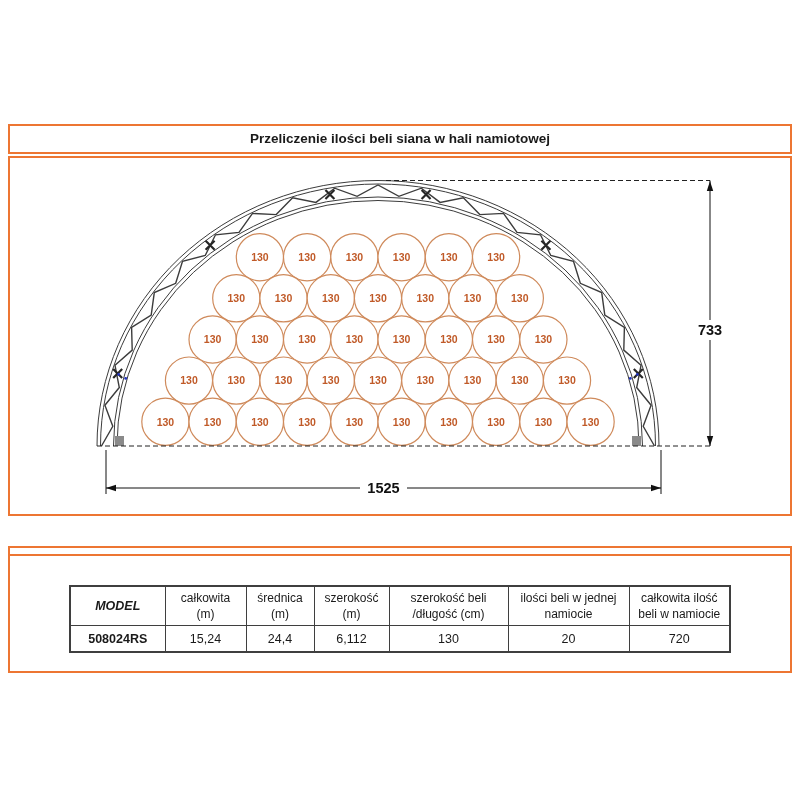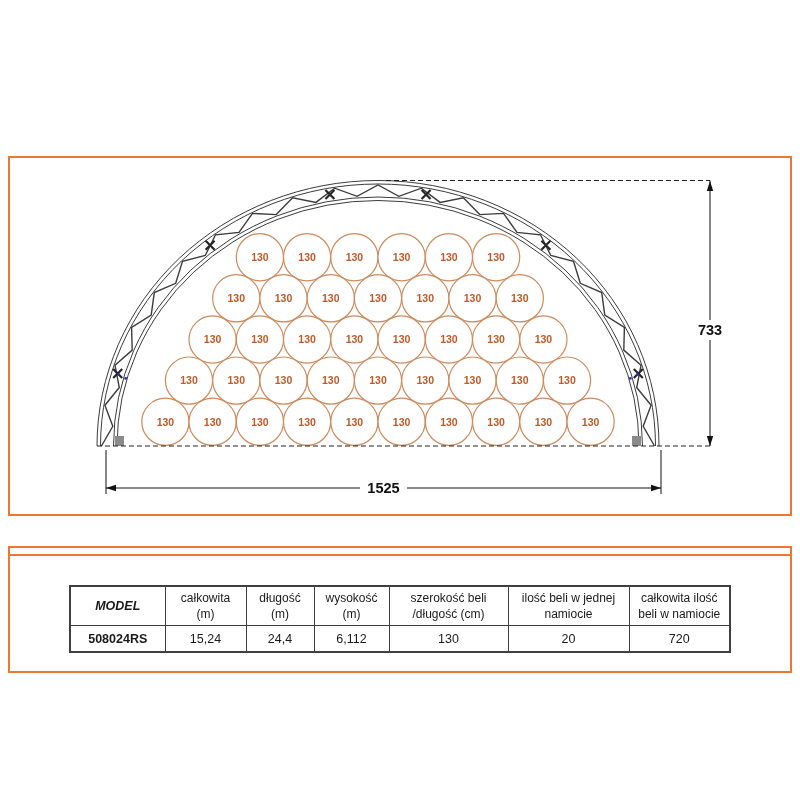--- a/index.html
+++ b/index.html
@@ -21,20 +21,23 @@
   table.spec th.model{font-weight:bold;font-size:12.5px;font-style:italic;}
   table.spec td{height:23px;font-size:12.5px;}
   table.spec td.model{font-weight:bold;}
   svg text{font-family:"Liberation Sans", sans-serif;}
 </style>
 </head>
 <body>
 
 <div class="page">
 
+  <div class="obox box-title">
+    <div class="page-title">Przeliczenie ilości beli siana w hali namiotowej</div>
+  </div>
 
   <div class="obox box-diagram">
     <svg id="diagram-svg" width="780" height="356" viewBox="10 158 780 356">
         <g>
           <path d="M 97 446 A 281 265.5 0 0 1 659 446" fill="none" stroke="#3c3c3c" stroke-width="1"></path>
           <path d="M 100.5 446 A 277.5 262 0 0 1 655.5 446" fill="none" stroke="#3c3c3c" stroke-width="1"></path>
           <path d="M 113.5 446 A 264.5 249 0 0 1 642.5 446" fill="none" stroke="#3c3c3c" stroke-width="1"></path>
           <path d="M 117 446 A 261 245.5 0 0 1 639 446" fill="none" stroke="#3c3c3c" stroke-width="1"></path>
           <polyline points="101.5,446.0 112.8,426.3 104.9,405.2 119.3,387.5 115.0,365.3 132.2,350.1 131.6,327.5 151.2,315.1 154.3,292.6 175.7,283.3 182.5,261.4 205.2,255.5 215.5,234.8 239.0,232.4 252.5,213.4 276.2,214.6 292.6,197.8 315.9,202.4 334.7,188.2 357.1,196.3 378.0,185.0 398.9,196.3 421.3,188.2 440.1,202.4 463.4,197.8 479.8,214.6 503.5,213.4 517.0,232.4 540.5,234.8 550.8,255.5 573.5,261.4 580.3,283.3 601.7,292.6 604.8,315.1 624.4,327.5 623.8,350.1 641.0,365.3 636.7,387.5 651.1,405.2 643.2,426.3 654.5,446.0" fill="none" stroke="#3c3c3c" stroke-width="1.4"></polyline>
           <path d="M 113.18044198328556 368.9340794281478 L 122.18044198328556 377.9340794281478 M 113.18044198328556 377.9340794281478 L 122.18044198328556 368.9340794281478" stroke="#262626" stroke-width="2.2" fill="none"></path>
@@ -176,33 +179,33 @@
           <tr>
         <th class="model">
           <div>MODEL</div>
               <div></div>
             </th>
         <th>
           <div>całkowita</div>
               <div>(m)</div>
             </th>
         <th>
-          <div>długość</div>
+          <div>średnica</div>
               <div>(m)</div>
             </th>
         <th>
-          <div>wysokość</div>
+          <div>szerokość</div>
               <div>(m)</div>
             </th>
         <th>
           <div>szerokość beli</div>
               <div>/długość (cm)</div>
             </th>
         <th>
-          <div>ilość beli w jednej</div>
+          <div>ilości beli w jednej</div>
               <div>namiocie</div>
             </th>
         <th>
           <div>całkowita ilość</div>
               <div>beli w namiocie</div>
             </th>
       </tr>
       <tr>
         <td class="model">508024RS</td>
         <td>15,24</td>

